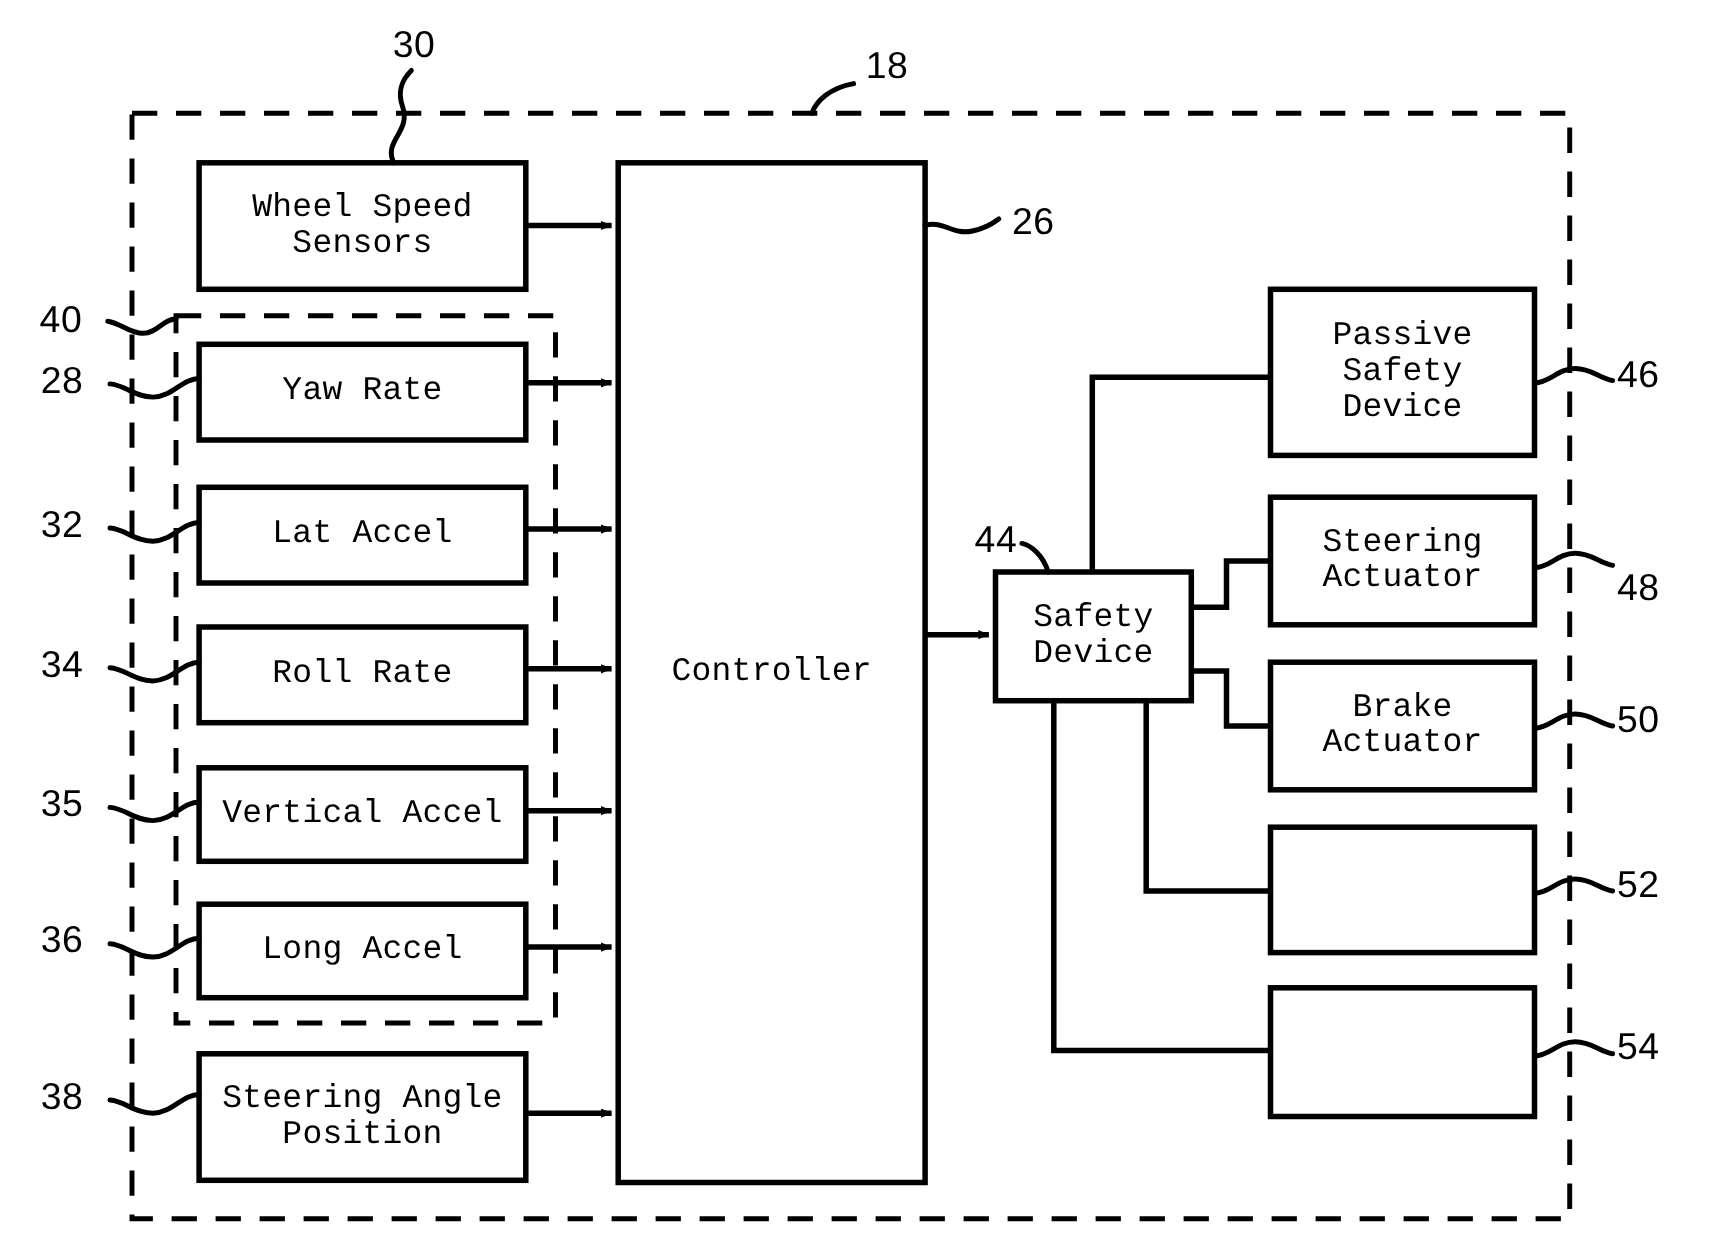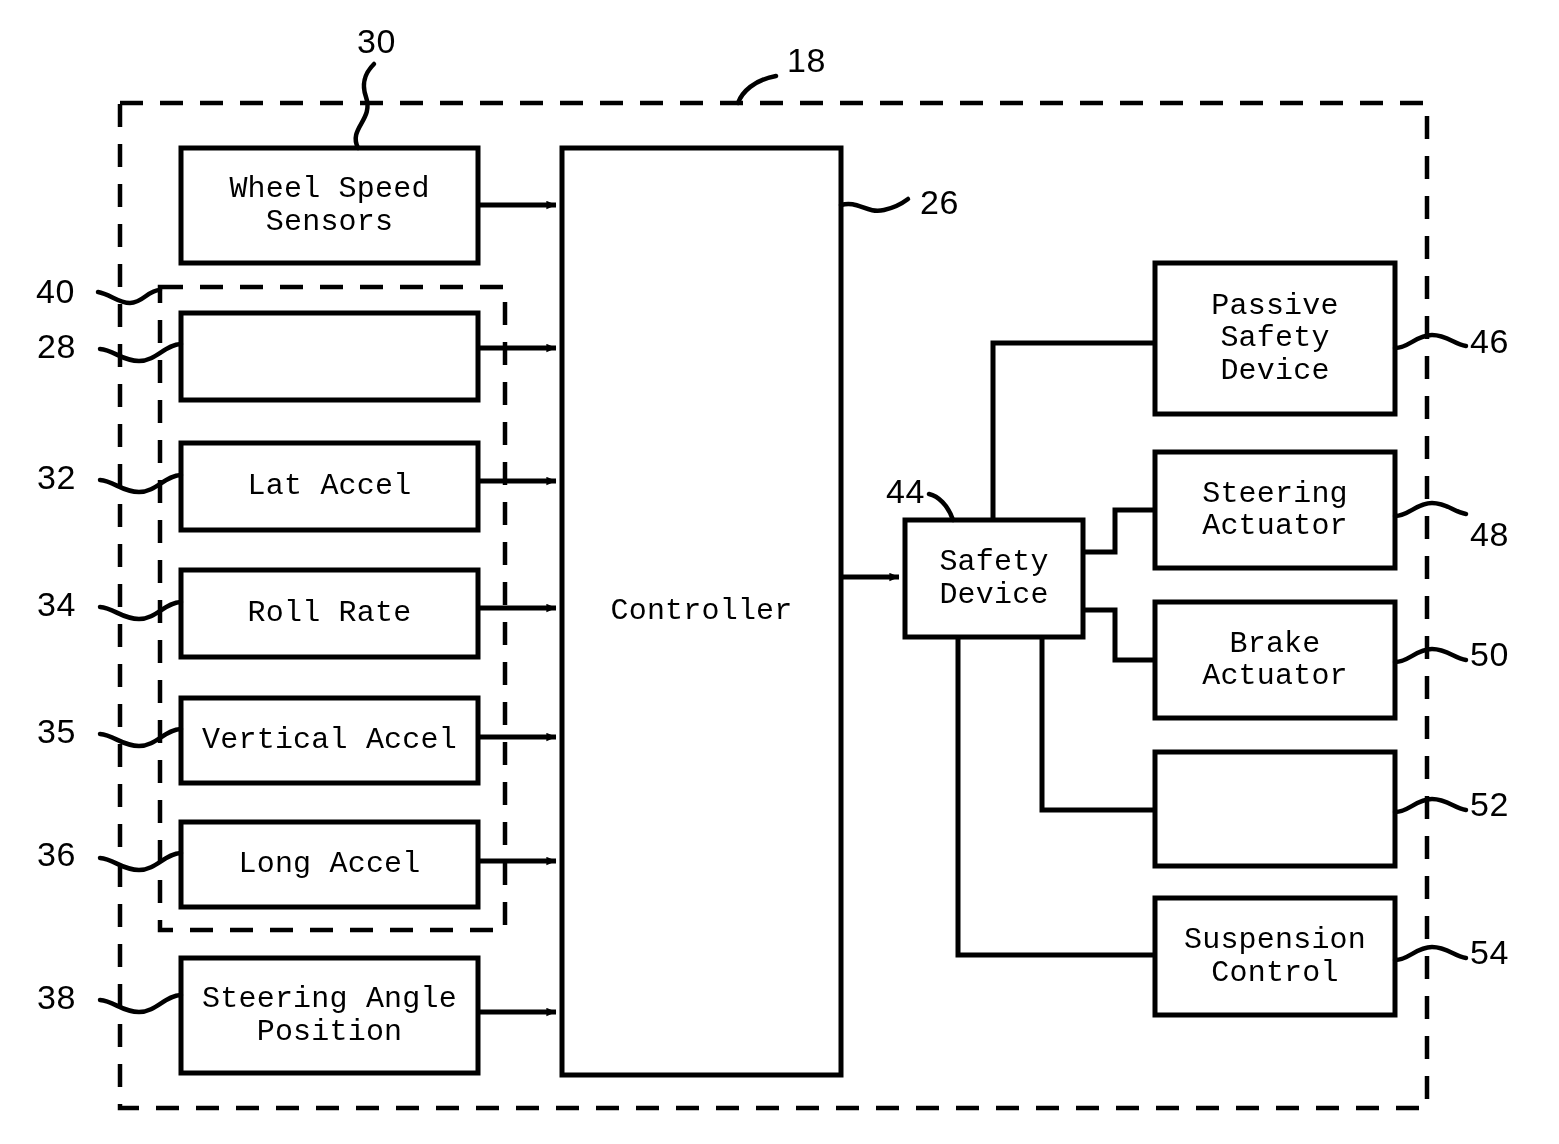--- a/index.html
+++ b/index.html
@@ -119,38 +119,37 @@
       <path d="M1395,348 C1409,348 1416,335 1432,335 C1447,335 1454,344 1466,346"></path>
       <path d="M1395,516 C1409,516 1416,503 1432,503 C1447,503 1454,512 1466,514"></path>
       <path d="M1395,662 C1409,662 1416,649 1432,649 C1447,649 1454,658 1466,660"></path>
       <path d="M1395,812 C1409,812 1416,799 1432,799 C1447,799 1454,808 1466,810"></path>
       <path d="M1395,960 C1409,960 1416,947 1432,947 C1447,947 1454,956 1466,958"></path>
     </g>
   </svg>
 
   <div class="box-label" style="left:181px; top:148px; width:297px; height:115px;">Wheel Speed
 Sensors</div>
+  <div class="box-label" style="left:181px; top:313px; width:297px; height:87px;">Yaw Rate</div>
   <div class="box-label" style="left:181px; top:443px; width:297px; height:87px;">Lat Accel</div>
   <div class="box-label" style="left:181px; top:570px; width:297px; height:87px;">Roll Rate</div>
   <div class="box-label" style="left:181px; top:698px; width:297px; height:85px;">Vertical Accel</div>
   <div class="box-label" style="left:181px; top:822px; width:297px; height:85px;">Long Accel</div>
   <div class="box-label" style="left:181px; top:958px; width:297px; height:115px;">Steering Angle
 Position</div>
   <div class="box-label" style="left:562px; top:148px; width:279px; height:927px;">Controller</div>
   <div class="box-label" style="left:905px; top:520px; width:178px; height:117px;">Safety
 Device</div>
   <div class="box-label" style="left:1155px; top:263px; width:240px; height:151px;">Passive
 Safety
 Device</div>
   <div class="box-label" style="left:1155px; top:452px; width:240px; height:116px;">Steering
 Actuator</div>
   <div class="box-label" style="left:1155px; top:602px; width:240px; height:116px;">Brake
 Actuator</div>
-  <div class="box-label" style="left:1155px; top:898px; width:240px; height:117px;">Suspension
-Control</div>
 
   <div class="ref-num" style="left:787px; top:41px;">18</div>
   <div class="ref-num" style="left:36px; top:272px;">40</div>
 
   <div class="ref-num" style="left:357px; top:22px;">30</div>
   <div class="ref-num" style="left:37px; top:327px;">28</div>
   <div class="ref-num" style="left:37px; top:458px;">32</div>
   <div class="ref-num" style="left:37px; top:585px;">34</div>
   <div class="ref-num" style="left:37px; top:712px;">35</div>
   <div class="ref-num" style="left:37px; top:835px;">36</div>

